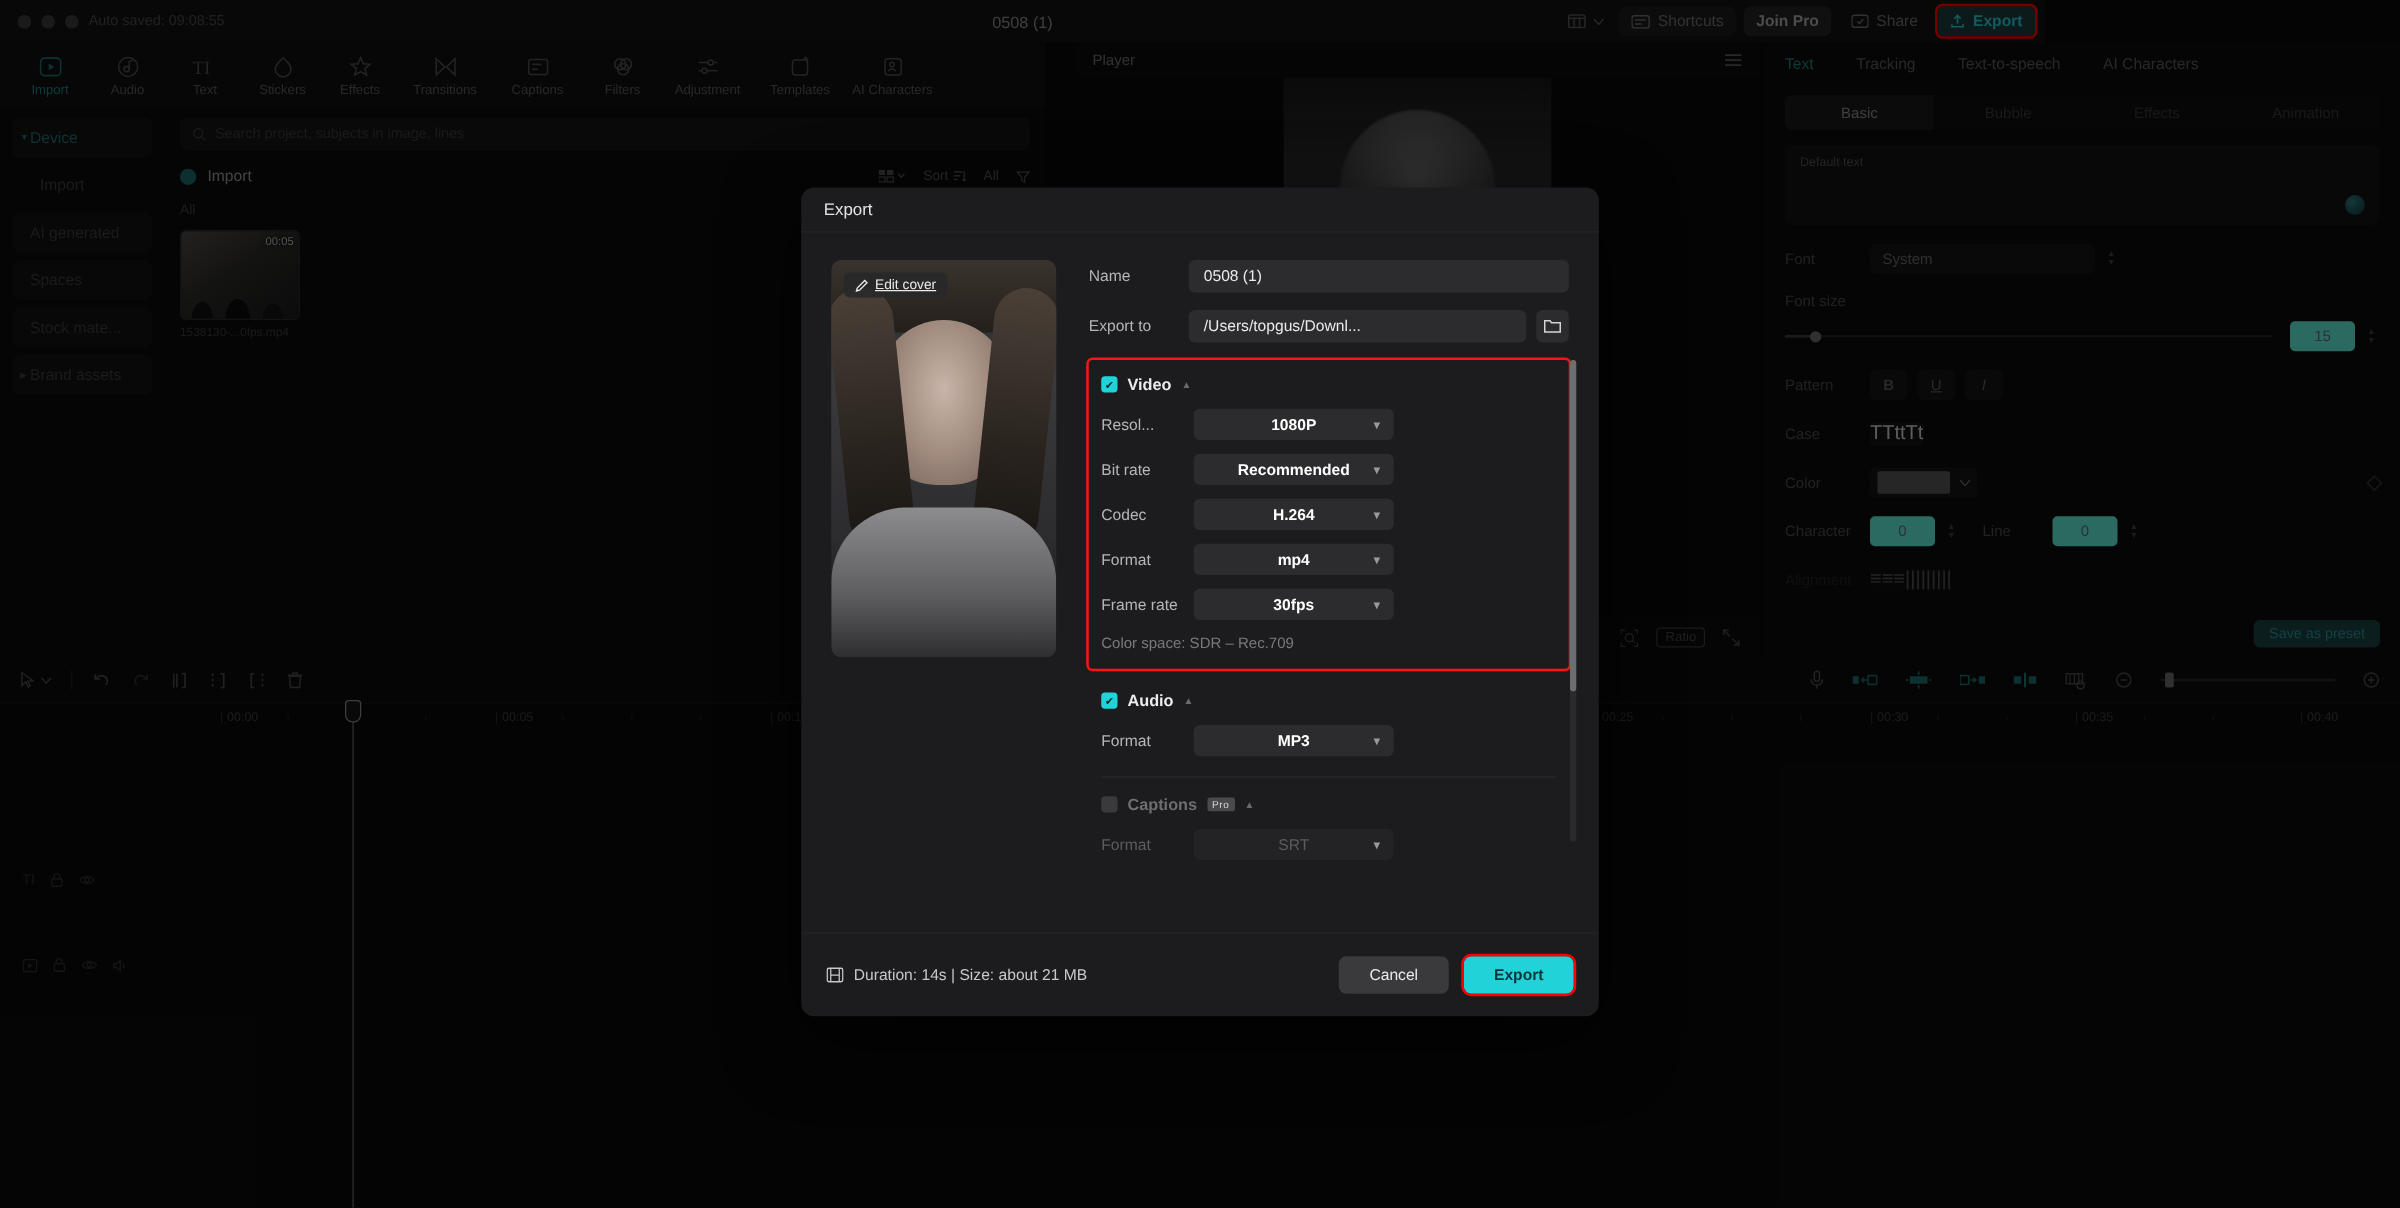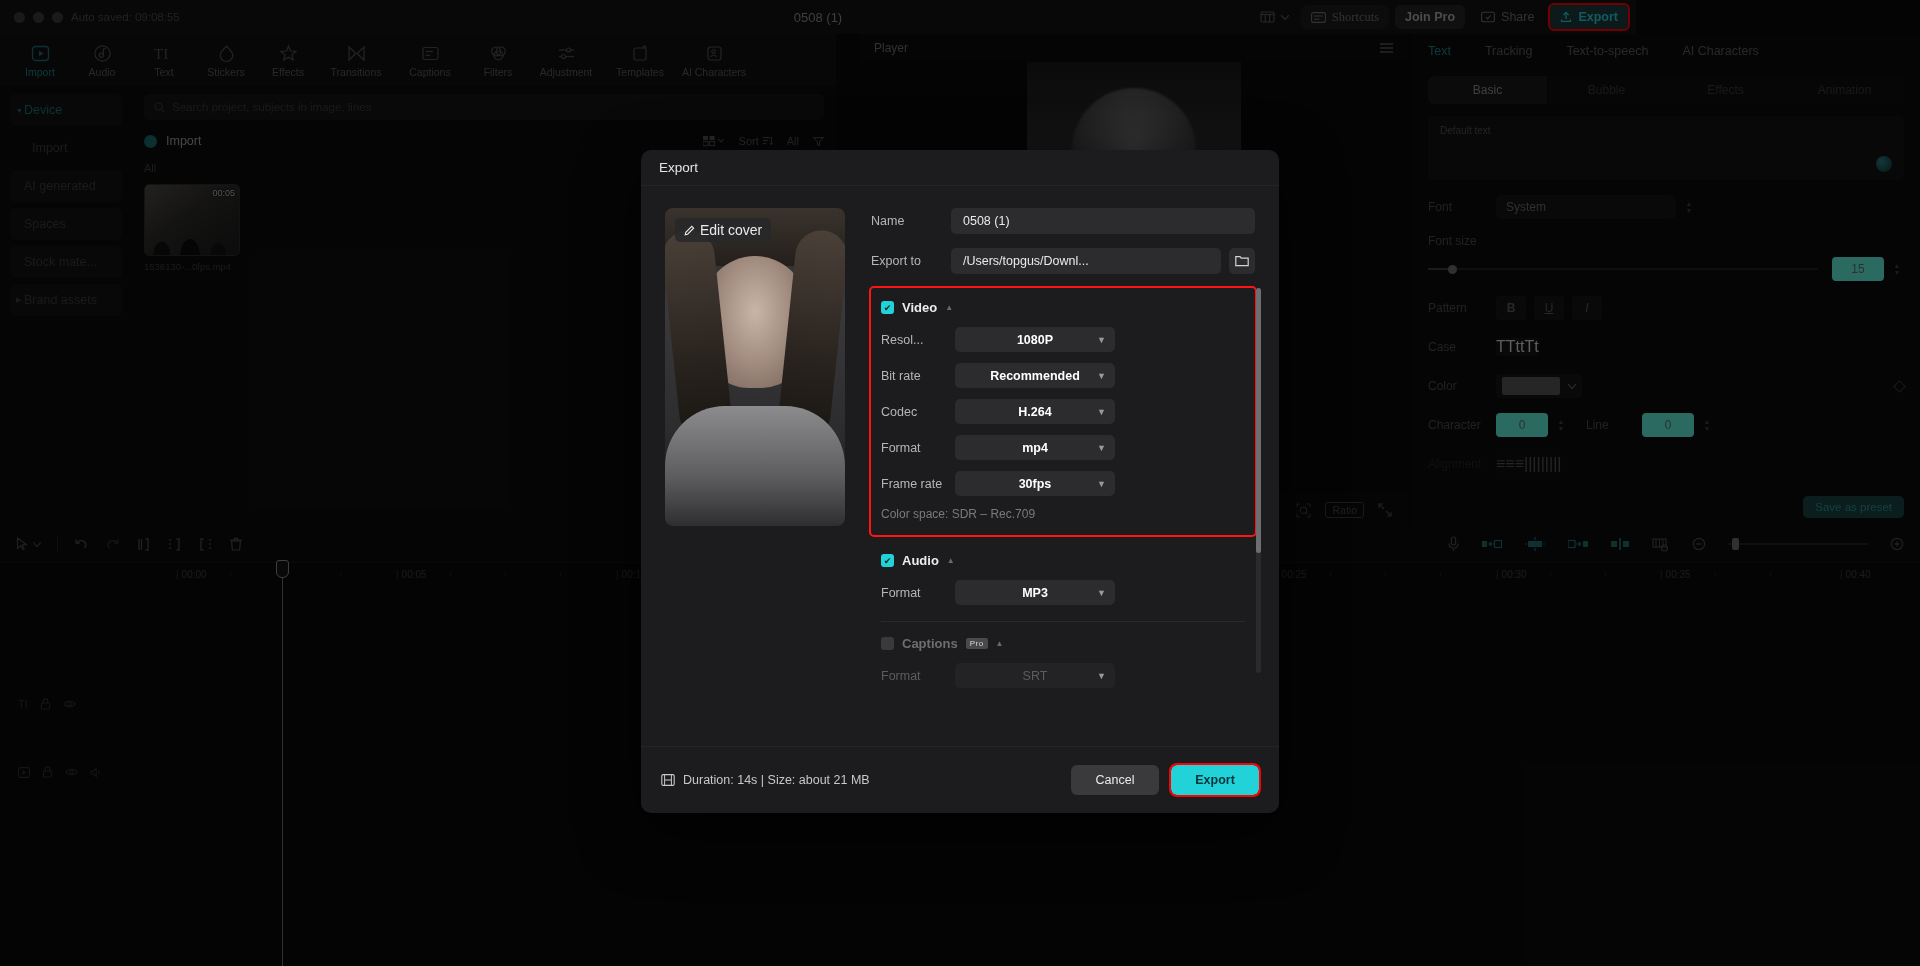--- a/index.html
+++ b/index.html
@@ -24,21 +24,21 @@
     position: absolute; left: 0; right: 0; text-align: center;
     font-size: 13px; color: #8a8a8c; pointer-events: none;
   }
   .tb-right { position: absolute; right: 8px; display: flex; align-items: center; gap: 6px; }
   .tb-btn {
     display: flex; align-items: center; gap: 6px;
     padding: 4px 10px; border-radius: 6px; font-size: 12.5px; color: #6e6e70;
     background: transparent; cursor: pointer; height: 24px;
   }
   .tb-btn.layout { color: #55565a; padding: 4px 6px; }
-  .tb-btn.shortcuts { background: #1b1b1d; font-family: Liberation Serif, serif; }
+  .tb-btn.shortcuts { background: #1b1b1d; }
   .tb-btn.joinpro { background: #242426; color: #a9a9ab; font-weight: bold; }
   .tb-btn.share { background: transparent; }
   .tb-btn.export {
     background: #1c3a3c; color: #2ec7cd; font-weight: bold;
   }
   .red-ring { outline: 2px solid #ff0000; border-radius: 4px; }
   .ico { display: inline-block; line-height: 0; }
 
   
   .toolstrip {
@@ -248,22 +248,22 @@
     position: absolute; top: 0; left: 0; right: 0; height: 58px;
     background: linear-gradient(180deg,#3a332d 0%,#241f1b 100%);
   }
   .cover-body {
     position: absolute; bottom: 0; left: 50%; transform: translateX(-50%);
     width: 180px; height: 120px; border-radius: 60px 60px 0 0;
     background: linear-gradient(180deg,#8c8c8e 0%,#5c5c5e 60%,#2e2e30 100%);
   }
   .edit-cover {
     position: absolute; top: 10px; left: 10px; background: rgba(40,40,42,.86);
-    border-radius: 5px; padding: 4px 9px; font-size: 14px; color: #eaeaec;
-    display: flex; align-items: center; gap: 5px; z-index: 3;
+    border-radius: 5px; padding: 4px 9px; font-size: 11px; color: #eaeaec;
+    display: flex; align-items: center; gap: 5px; z-index: 3; text-decoration: underline;
   }
   .dlg-fields { flex: 1; position: relative; }
   .f-row { display: flex; align-items: center; margin-bottom: 14px; }
   .f-lbl { width: 80px; font-size: 12.5px; color: #b6b6b8; }
   .f-input {
     flex: 1; height: 26px; background: #2c2c2e; border-radius: 5px;
     display: flex; align-items: center; padding-left: 12px; font-size: 12.5px; color: #eaeaec;
   }
   .folder-btn {
     width: 26px; height: 26px; background: #2c2c2e; border-radius: 5px; margin-left: 8px;

